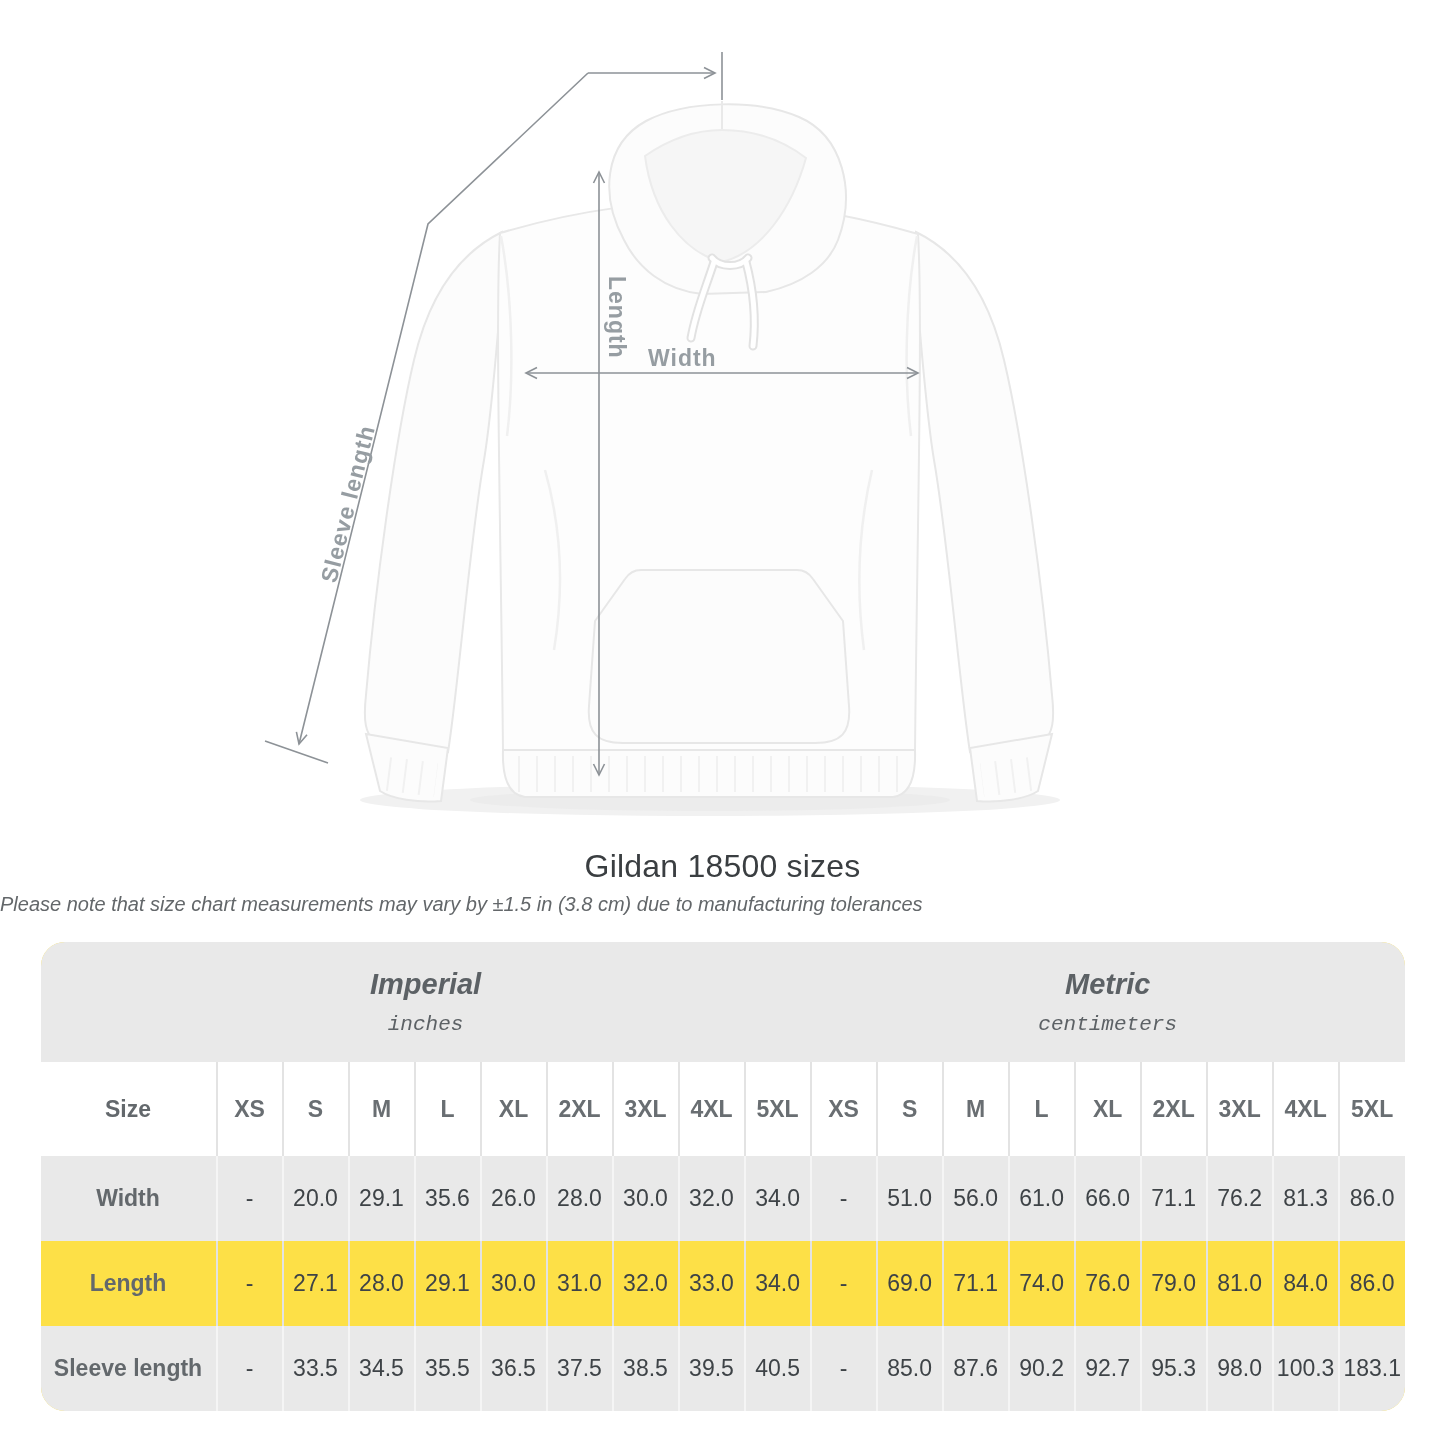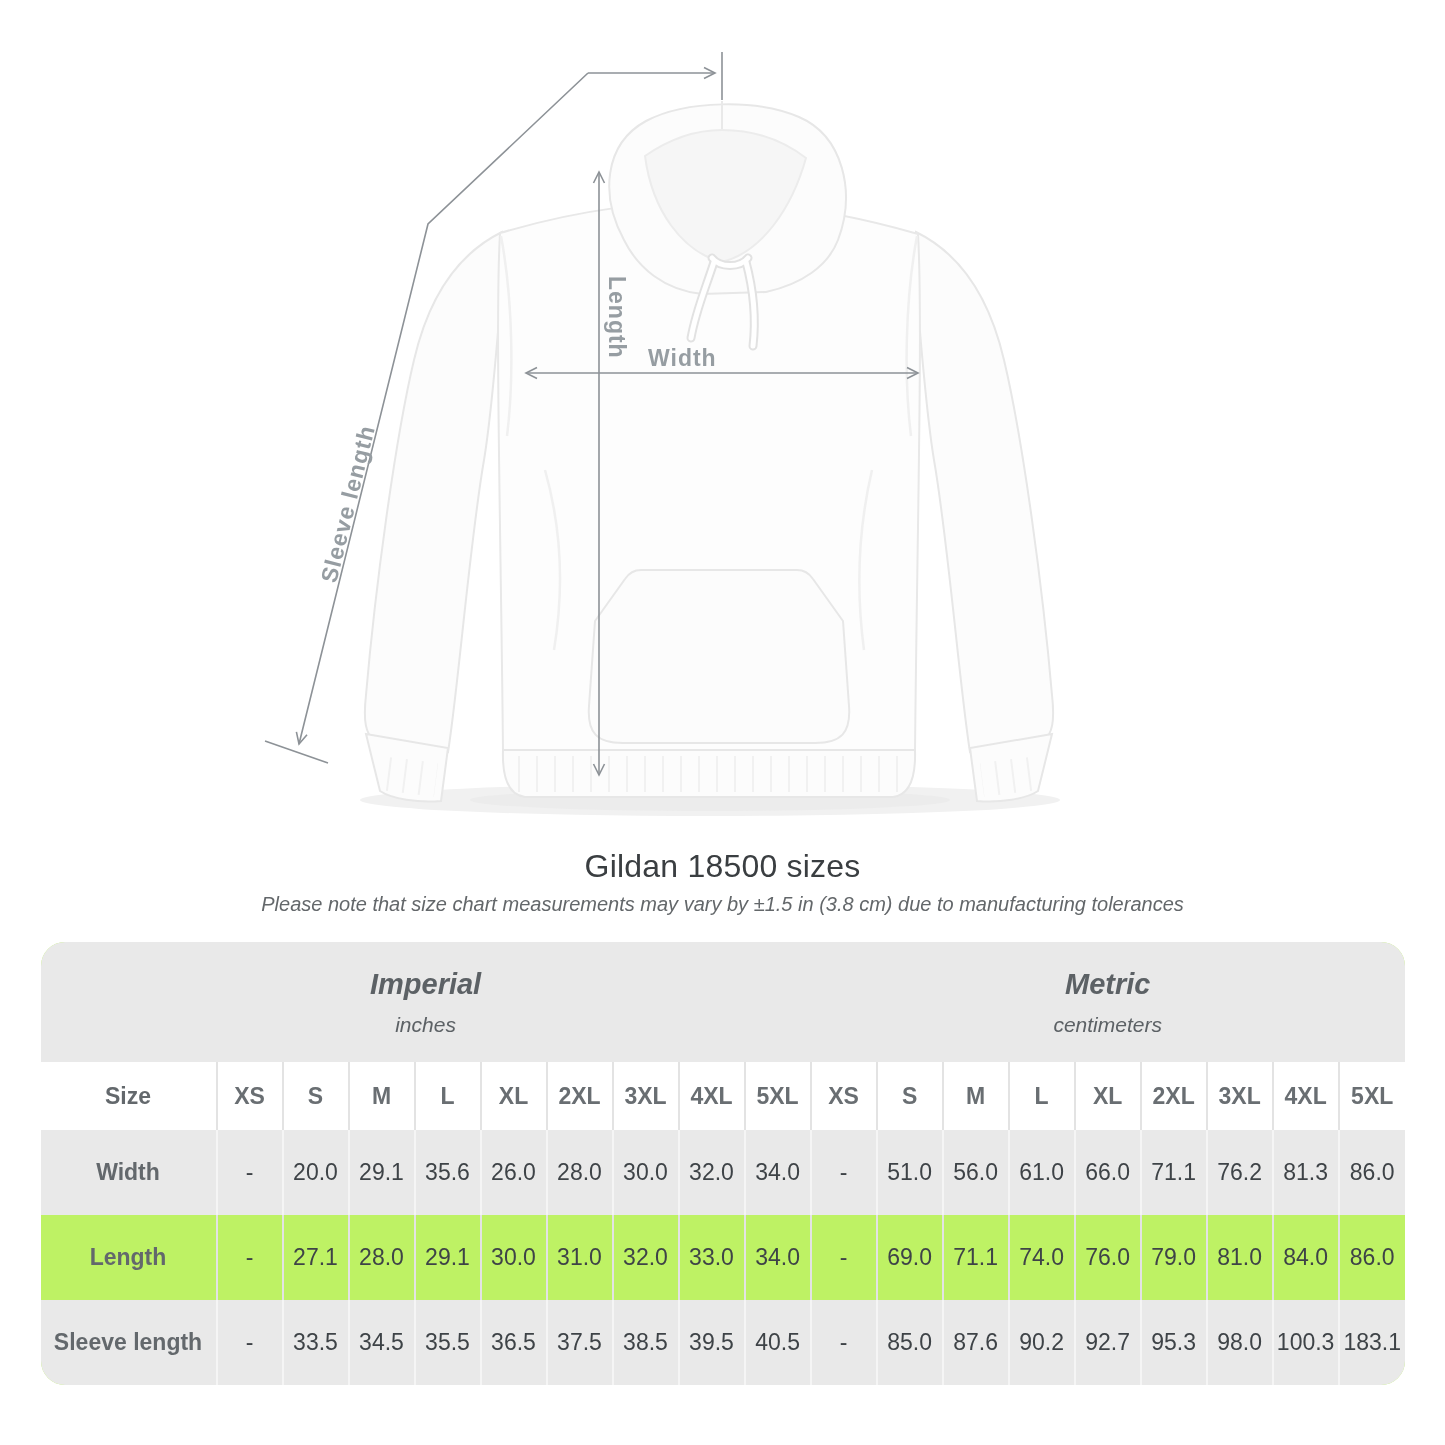--- a/index.html
+++ b/index.html
@@ -29,40 +29,40 @@
     font-size:23px; font-weight:bold; letter-spacing:1px;
     fill:#969da2; stroke:none;
   }
 
   
   .title {
     margin:0; padding-top:16px; text-align:center;
     font-size:32px; font-weight:normal; color:#3a3e41; letter-spacing:0.2px;
   }
   .note {
-    margin:8px 0 0; text-align:center; font-style:italic;
+    margin:8px 0 0; font-style:italic;
     font-size:20px; color:#63676a;
   }
 
   
   .table-wrap {
     width:1364px; margin:26px auto 0;
-    border-radius:24px; overflow:hidden; background:#bef264;
+    border-radius:24px; overflow:hidden; background:#fde047;
   }
   table.size-table {
     width:1364px; border-collapse:collapse; table-layout:fixed;
   }
   tr.groups th {
     height:120px; background:#e9e9e9; vertical-align:middle;
     text-align:center; padding:0;
   }
   .gname { font-size:29px; font-weight:bold; font-style:italic; color:#5c6165; }
-  .gunit { font-size:21px; font-weight:normal; font-style:italic; color:#5c6165; margin-top:12px; }
+  .gunit { font-size:21px; font-weight:normal; font-style:italic; color:#5c6165; margin-top:12px;font-family:Liberation Mono, monospace; }
   tr.sizes th {
-    height:68px; background:#ffffff; text-align:center;
+    height:94px; background:#ffffff; text-align:center;
     font-size:23px; font-weight:bold; color:#696e72; padding:0;
   }
   tbody tr { height:85px; }
   tbody tr.gray { background:#e9e9e9; }
   tbody th.rowlabel, tr.sizes th.rowlabel {
     font-size:23px; font-weight:bold; color:#63686c; text-align:center; padding:0;
   }
   tbody td {
     text-align:center; font-size:23px; font-weight:normal; color:#3e4347; padding:0;
   }

